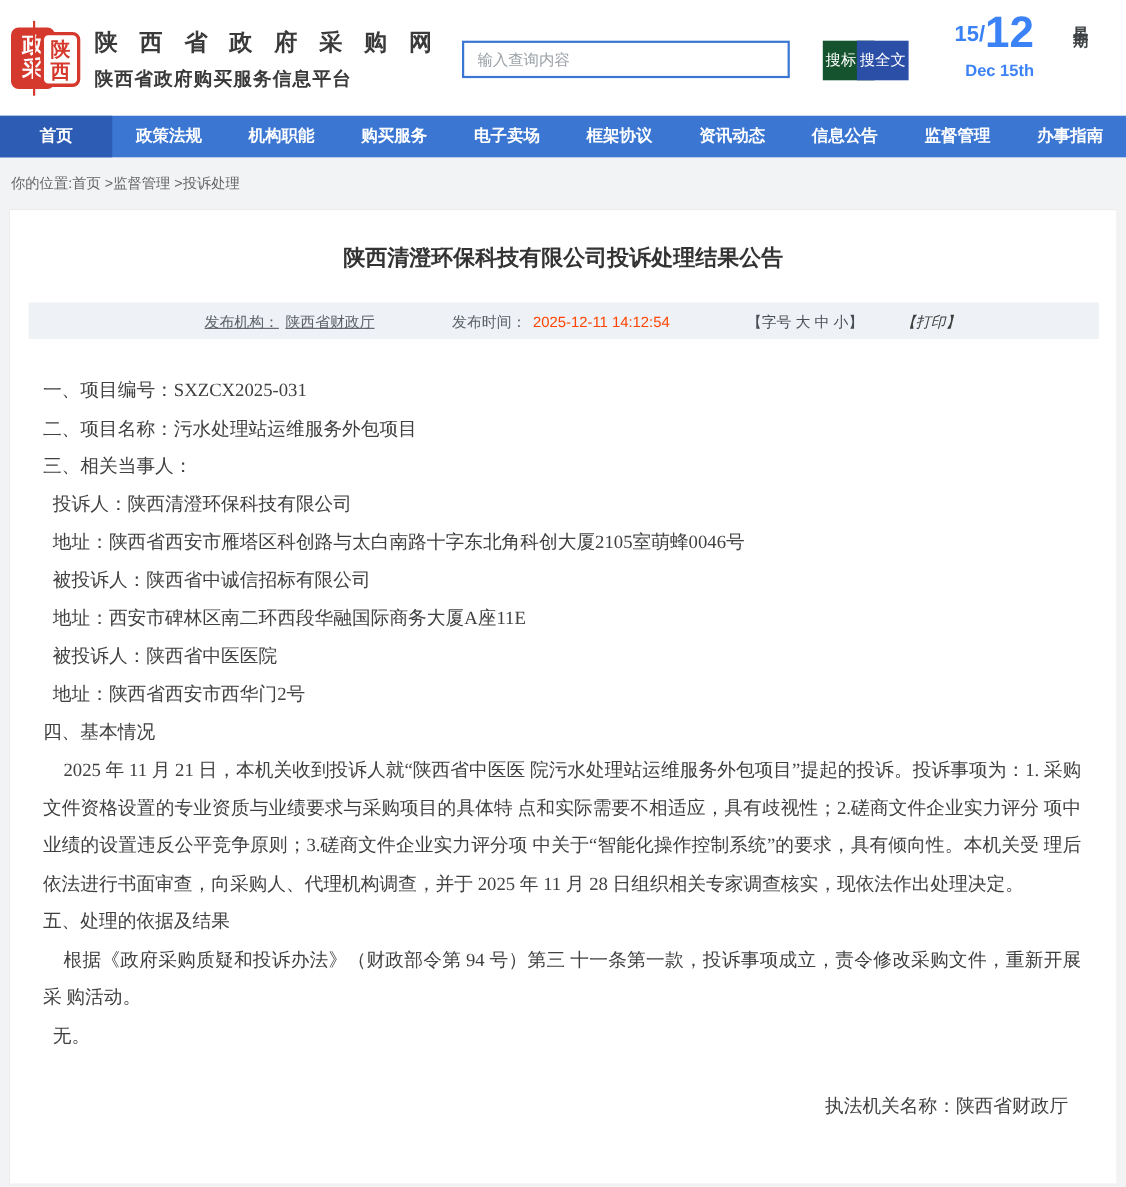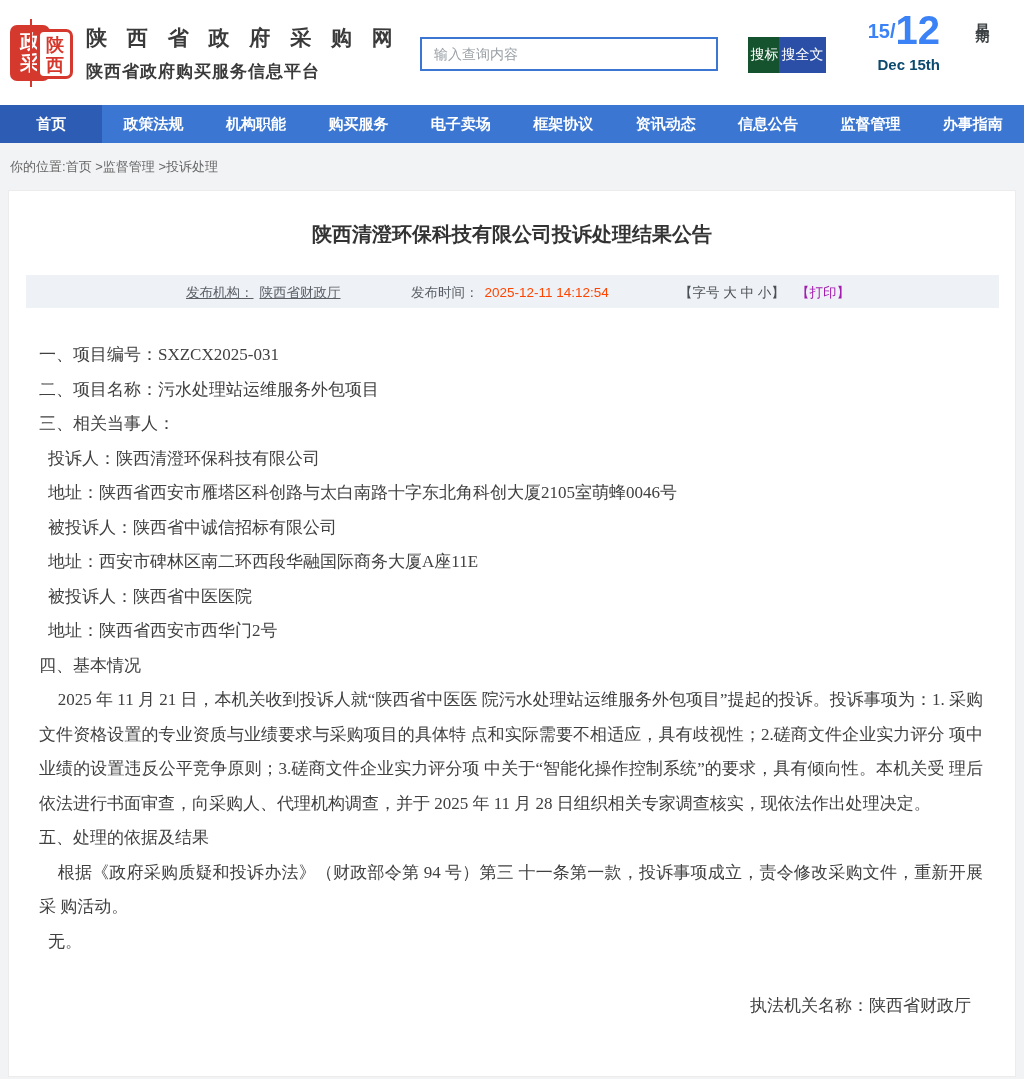--- a/index.html
+++ b/index.html
@@ -23,21 +23,21 @@
   .search-input::placeholder { color:#9aa0a6; }
   .btn { position:absolute; top:37px; height:36px; width:47px; border:none; color:#fff;
     font-size:14px; cursor:pointer; padding:0; }
   .btn-title { left:748px; background:#14532d; }
   .btn-full  { left:779px; background:#2b4fa7; }
   .date-num { position:absolute; left:855px; top:8px; width:85px; text-align:right;
     color:#3b82f6; font-weight:bold; }
   .date-num .small { font-size:20px; vertical-align:6px; }
   .date-num .big { font-size:40px; }
   .date-en { position:absolute; left:855px; top:56px; width:85px; text-align:right;
-    font-size:15px; font-weight:bold; color:#0c4a6e; }
+    font-size:15px; font-weight:bold; color:#3b82f6; }
   .weekday { position:absolute; left:974px; top:12px; writing-mode:vertical-rl;
     font-size:14px; font-weight:bold; color:#3c4043; letter-spacing:6px; }
 
   
   .nav { display:flex; width:1024px; height:38px; background:#3a76d2; }
   .nav-item { flex:1; text-align:center; line-height:38px; color:#ffffff;
     font-size:15px; font-weight:bold; cursor:pointer; }
   .nav-item.active { background:#2d5cb5; }
 
   
@@ -47,21 +47,21 @@
   
   .card { position:relative; width:1008px; margin:0 8px; background:#ffffff;
     border:1px solid #ececec; height:887px; }
   .art-title { text-align:center; margin-top:30px; font-size:20px; font-weight:bold; color:#333; }
   .meta-bar { position:relative; margin:27px 16px 0 17px; height:33px; background:#eef1f5;
     font-size:13.5px; color:#5a5f66; }
   .meta-item { position:absolute; top:9px; white-space:nowrap; }
   .m-pub { left:160px;text-decoration:underline; }
   .m-time { left:385px; }
   .m-size { left:653px; color:#4a4f55; }
-  .m-print { left:770px; color:#a21caf; }
+  .m-print { left:793px; color:#404040;font-style:italic; }
   .meta-val { margin-left:6px; }
   .time-red { color:#ff4400; margin-left:6px; }
 
   .art-body { margin:30px 32px 0 30px;
     font-family:"Liberation Serif","DejaVu Serif",serif;
     font-size:17px; line-height:34.5px; color:#404040; }
   .art-p { text-align:justify; }
   .t-sub { padding-left:9px; }
   .t-para { text-indent:1.1em; }
   .t-right { text-align:right; padding-right:12px; margin-top:30px; }

